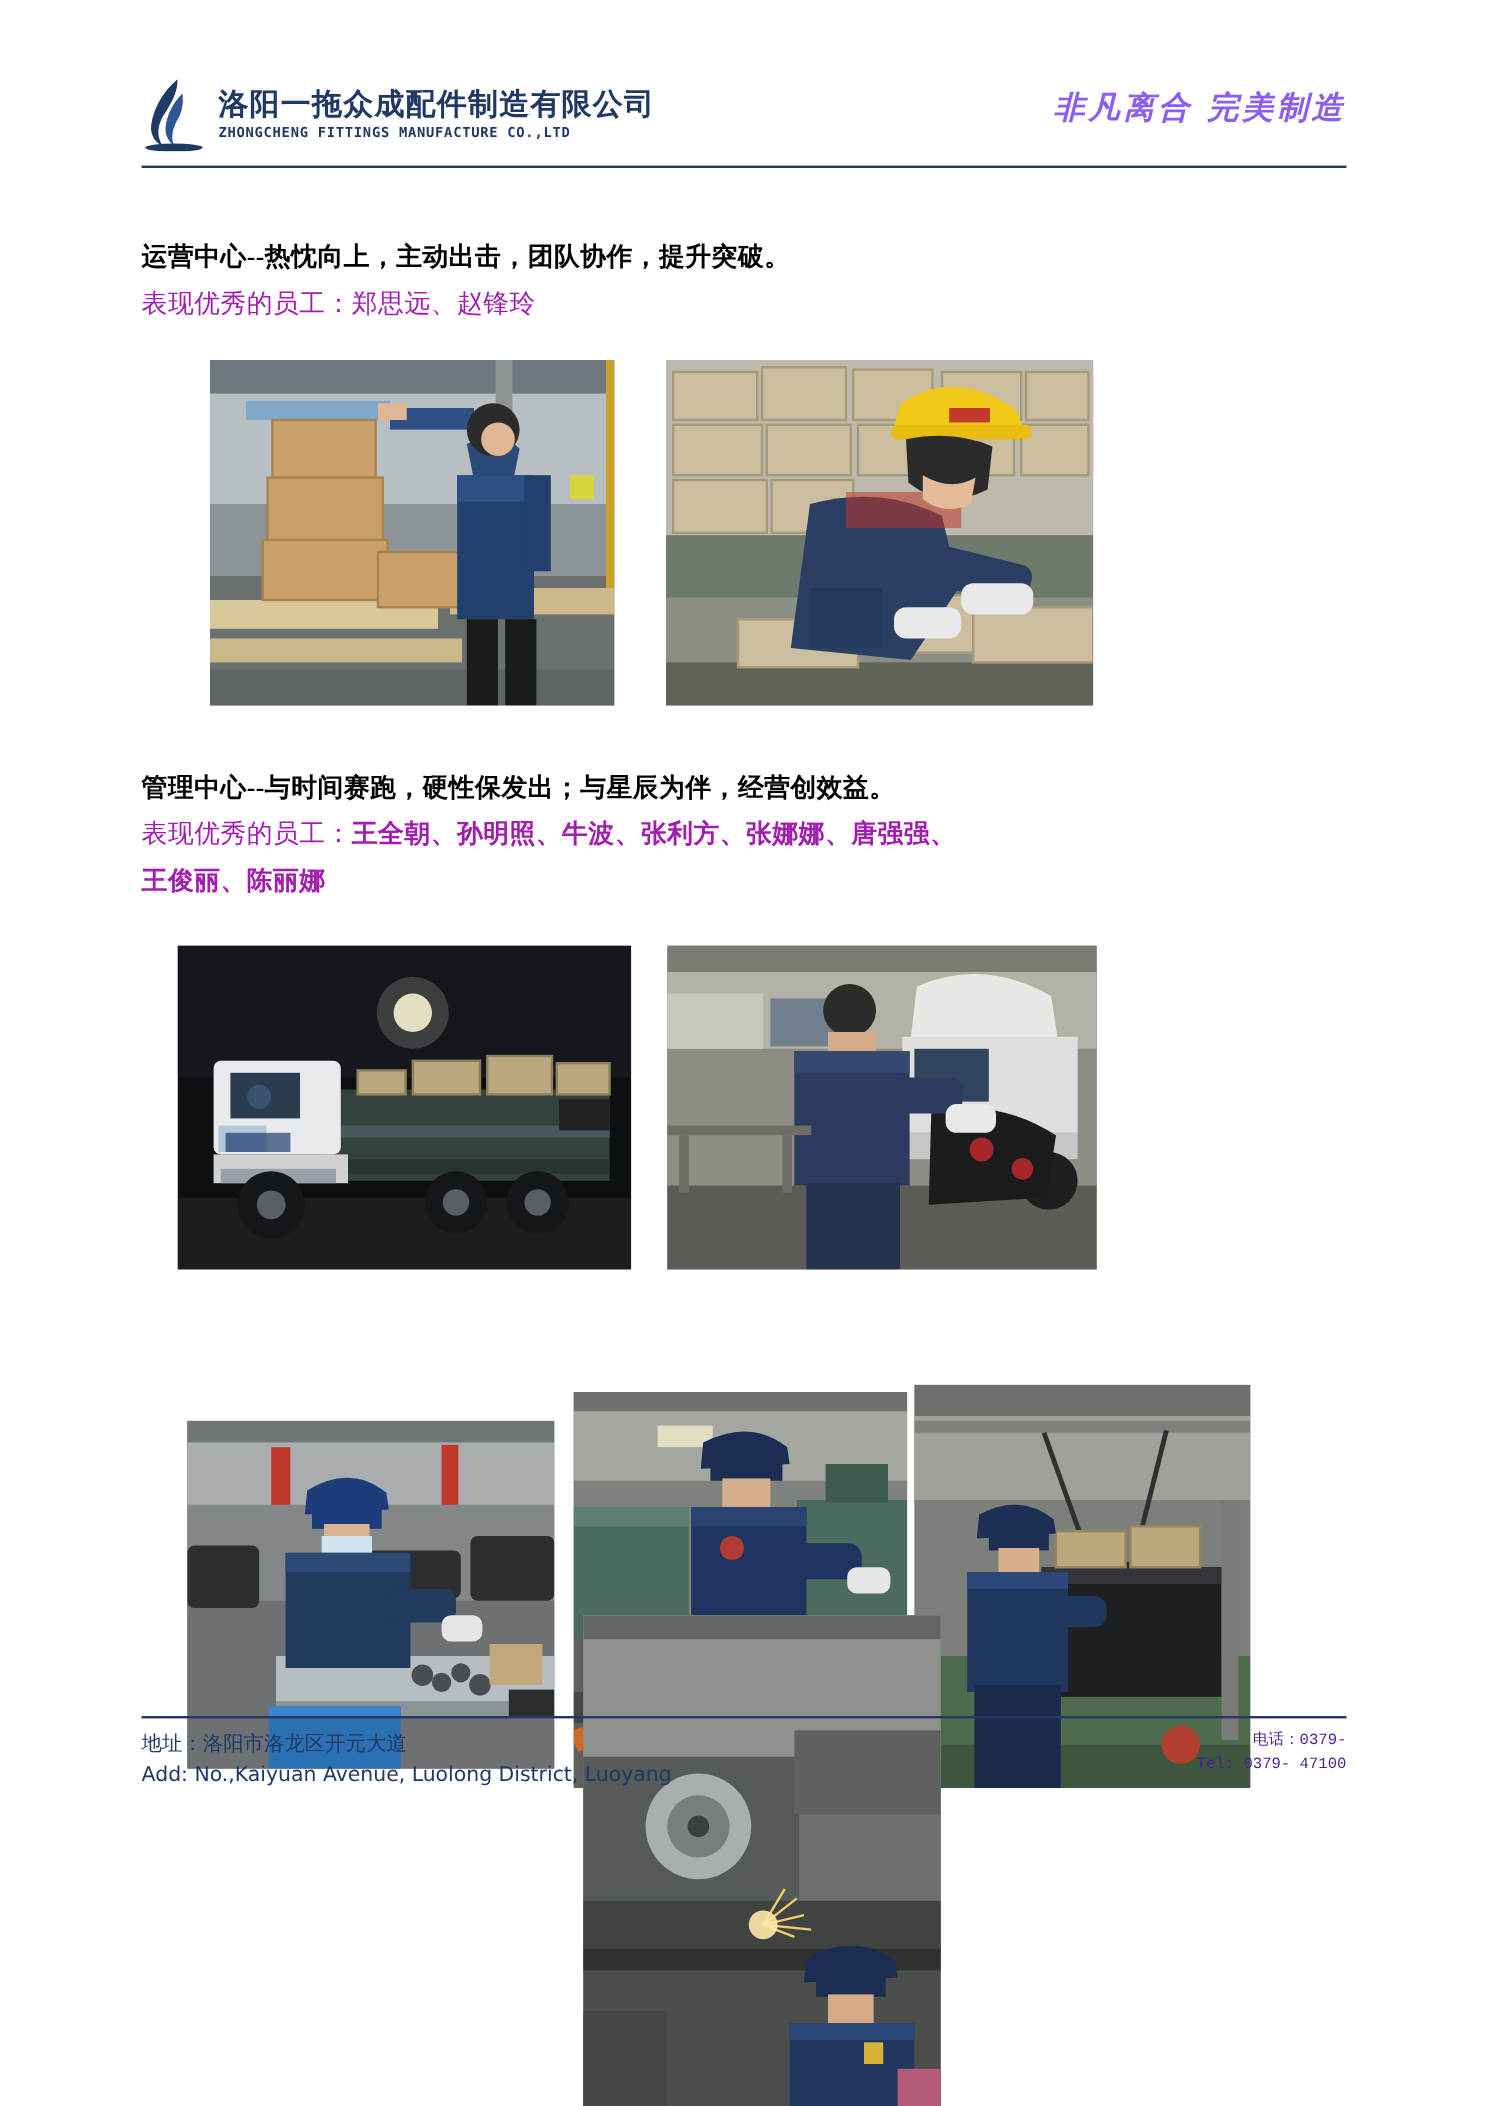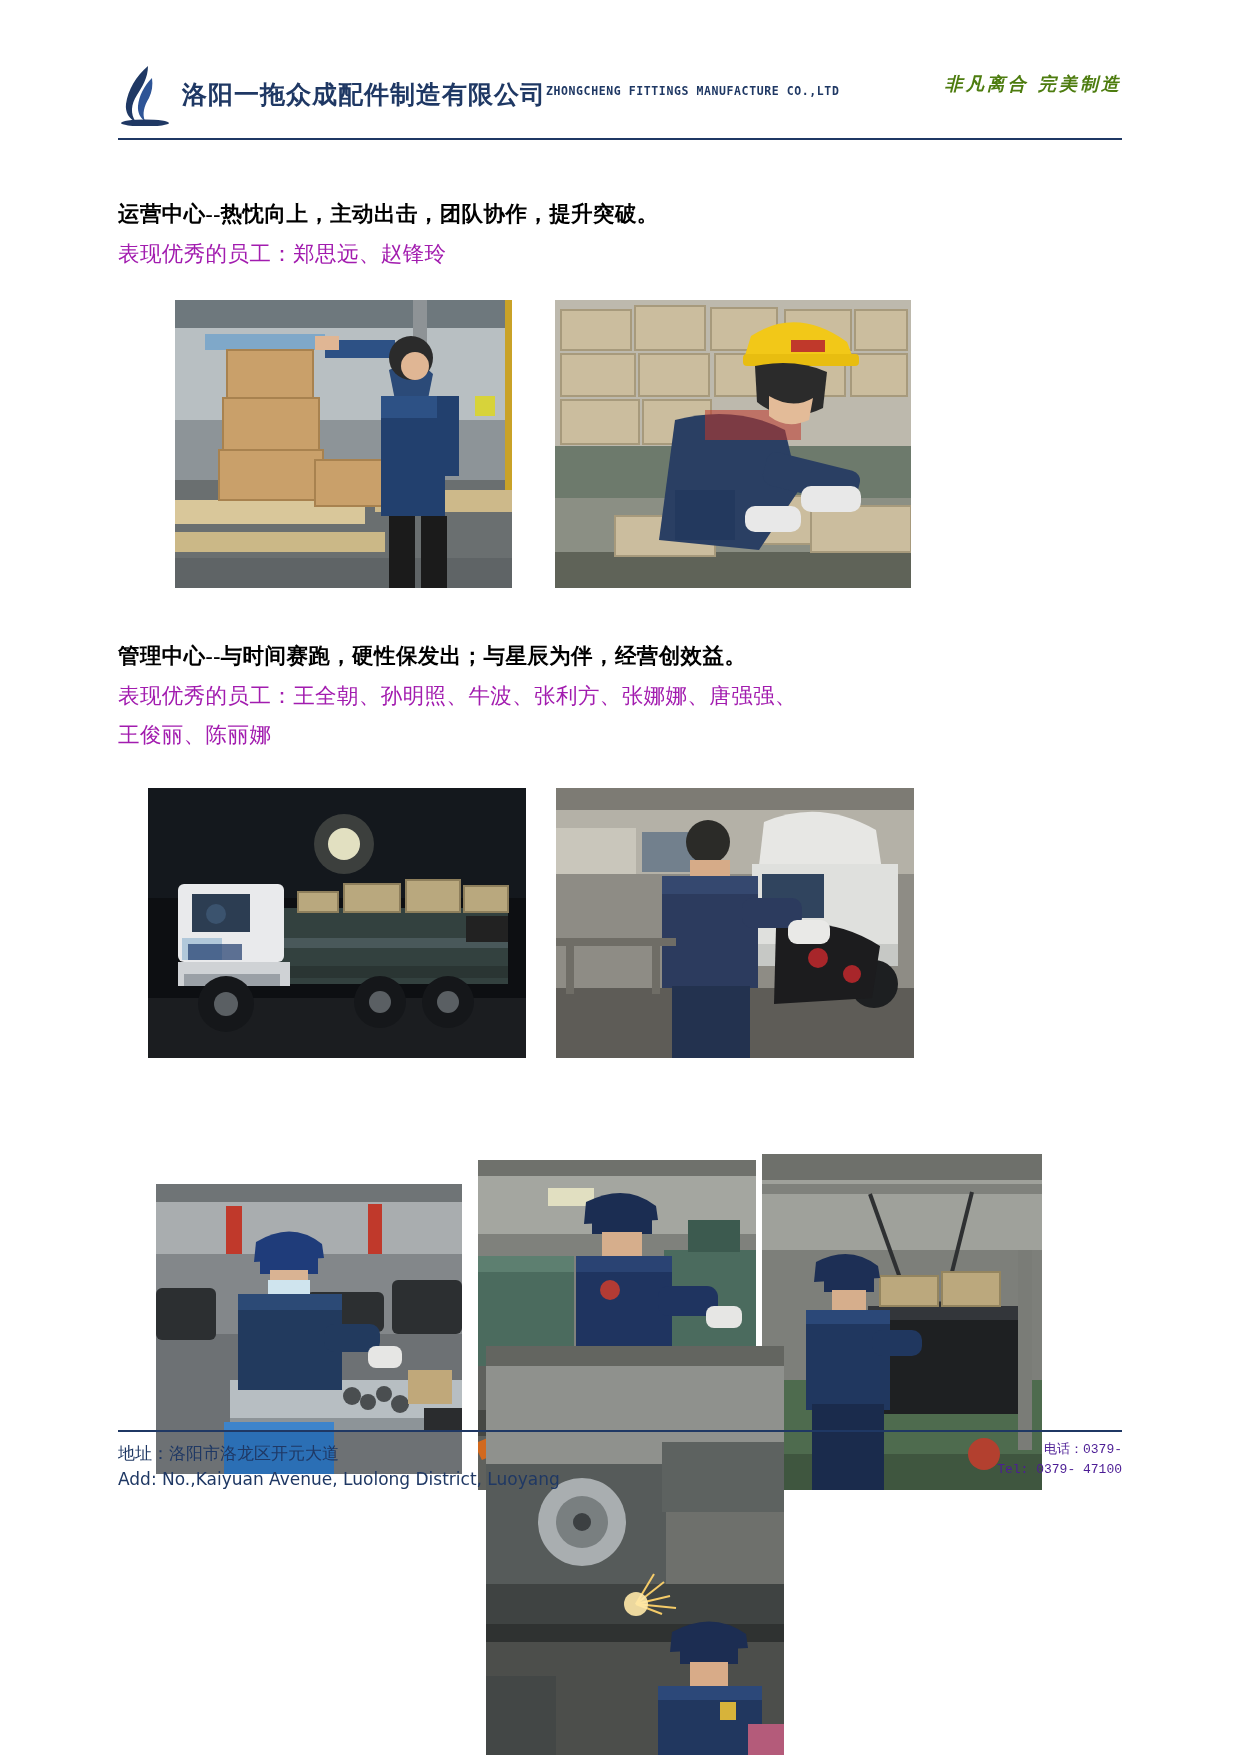--- a/index.html
+++ b/index.html
@@ -41,21 +41,21 @@
     gap: 10px;
   }
   .logo-mark {
     width: 54px;
     height: 62px;
     position: relative;
   }
   .logo-mark svg { display: block; }
   .logo-text {
     display: flex;
-    flex-direction: row;
+    flex-direction: column;
     justify-content: center;
     line-height: 1.05;
   }
   .logo-cn {
     font-size: 25px;
     font-weight: bold;
     color: #1f3864;
     letter-spacing: 1px;
     font-family: "DejaVu Sans", sans-serif;
   }
@@ -64,24 +64,24 @@
     font-weight: bold;
     color: #1f3864;
     letter-spacing: 0.6px;
     margin-top: 3px;
     font-family: "DejaVu Sans Mono", monospace;
   }
   .slogan {
     position: absolute;
     right: 0;
     top: 10px;
-    font-size: 18px;
+    font-size: 26px;
     font-weight: bold;
     font-style: italic;
-    color: #4d7c0f;
+    color: #8b5cf6;
     letter-spacing: 3px;
     font-family: "DejaVu Sans", sans-serif;
   }
 
   
   .section {
     position: absolute;
     left: 118px;
     width: 1010px;
   }
@@ -94,21 +94,21 @@
     letter-spacing: 0.4px;
   }
   .line-normal {
     font-size: 21.5px;
     font-weight: normal;
     color: #a21caf;
     line-height: 1.85;
     font-family: "DejaVu Sans", sans-serif;
     letter-spacing: 0.4px;
   }
-  .line-normal b { font-weight: normal; }
+  .line-normal b { font-weight: bold; }
 
   
   .photo {
     position: absolute;
     overflow: hidden;
     background: #8a8f92;
     border: 0;
   }
   .photo svg { display: block; width: 100%; height: 100%; }
 

